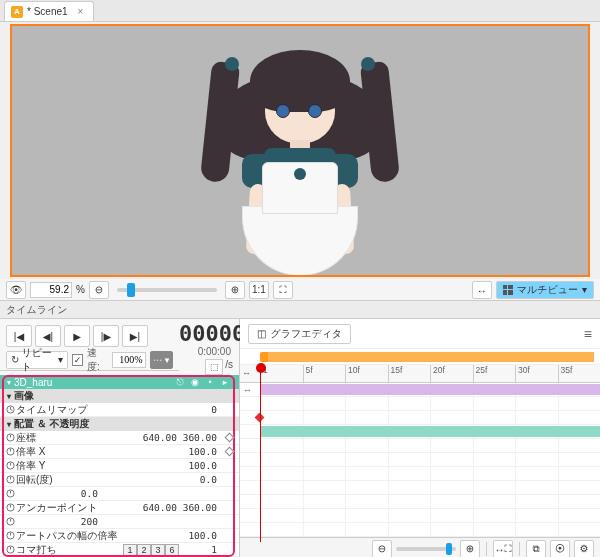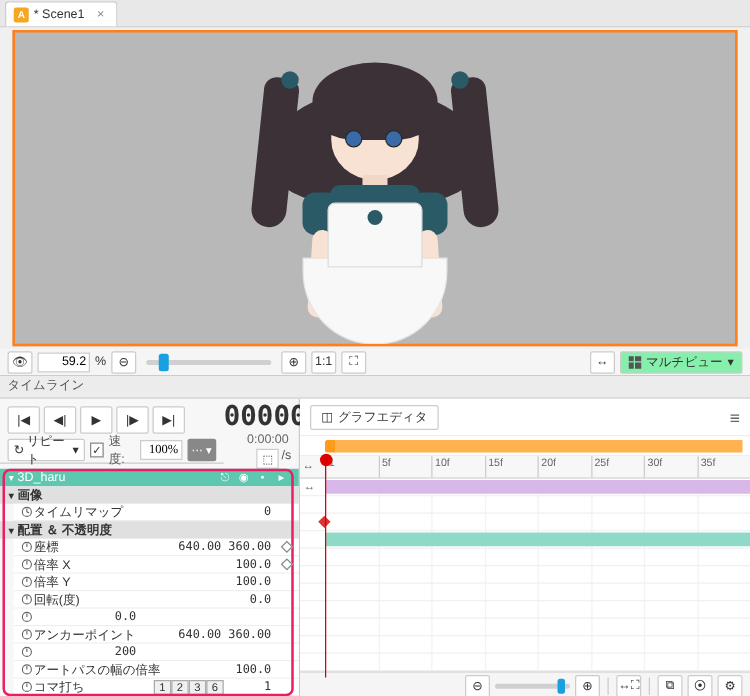--- a/index.html
+++ b/index.html
@@ -37,26 +37,26 @@
   .skirt { position:absolute; top:174px; left:32px; width:116px; height:70px; background:#f8f8f8; border-radius: 0 0 60% 60% / 0 0 100% 100%; border:1px solid #e4e4e4; }
 
   
   .vptoolbar { height: 22px; display:flex; align-items:center; gap:4px; padding:0 6px; background:#f5f5f5; border-bottom:1px solid #ccc; }
   .icon-btn { width:20px; height:18px; border:1px solid #ccc; background:#fff; border-radius:2px; display:flex; align-items:center; justify-content:center; font-size:10px; cursor:pointer; }
   .zoom-val { width:42px; height:16px; border:1px solid #ccc; background:#fff; text-align:right; padding:0 2px; font-size:10px; }
   .pct { font-size:10px; }
   .slider { flex:0 0 100px; height:4px; background:#d0d0d0; position:relative; border-radius:2px; margin:0 4px;}
   .slider .thumb { position:absolute; top:-5px; left:10px; width:8px; height:14px; background:#1aa0e0; border-radius:2px; }
   .spacer { flex:1; }
-  .multiview-btn { display:flex; align-items:center; gap:4px; border:1px solid #ccc; background:#86efac; padding:0 6px; height:18px; border-radius:2px; cursor:pointer; }
+  .multiview-btn { display:flex; align-items:center; gap:4px; border:1px solid #ccc; background:#7dd3fc; padding:0 6px; height:18px; border-radius:2px; cursor:pointer; }
   .grid-ico { width:10px; height:10px; display:grid; grid-template-columns:1fr 1fr; grid-template-rows:1fr 1fr; gap:1px; }
   .grid-ico div { background:#555; }
 
   
-  .tl-header { height:18px; background:#ececec; border-bottom:1px solid #ccc; display:flex; align-items:flex-start; padding:0 6px; font-size:10px; color:#555; }
+  .tl-header { height:18px; background:#ececec; border-bottom:1px solid #ccc; display:flex; align-items:center; padding:0 6px; font-size:10px; color:#555; }
 
   
   .split { display:flex; height: 240px; }
   .leftpanel { width:240px; display:flex; flex-direction:column; border-right:1px solid #ccc; background:#f7f7f7; }
   .rightpanel { flex:1; display:flex; flex-direction:column; background:#fff; position:relative; }
 
   
   .transport { display:flex; gap:3px; padding:4px 6px 0; align-items:center; height:30px; }
   .transport .icon-btn { width:26px; height:22px; }
   .frame-big { flex:1; text-align:right; font-size:22px; font-weight:bold; font-family: monospace; padding-right:8px; color:#333; }
@@ -72,21 +72,21 @@
   .mini-icon { width:18px; height:16px; border:1px solid #ccc; background:#fff; display:flex; align-items:center; justify-content:center; font-size:9px; }
   .fs { font-size:10px; color:#555; }
 
   
   .tree-wrap { flex:1; position:relative; }
   .selection-outline { position:absolute; left:2px; right:4px; top:0; bottom:2px; border:2px solid #e91e63; border-radius:6px; pointer-events:none; }
   .tree { font-size:10px; }
   .tree-row { display:flex; align-items:center; height:14px; padding:0 4px; }
   .tree-row.obj { background:#5ec7b0; color:#fff; }
   .tree-row.grp { background:#e0e0e0; font-weight:bold; }
-  .tree-row.prop { background:#fff; border-bottom:1px solid #eee;margin-left:11px; }
+  .tree-row.prop { background:#fff; border-bottom:1px solid #eee; }
   .tw { width:10px; text-align:center; font-size:8px; }
   .clock { width:12px; display:flex; align-items:center; justify-content:center; }
   .clock svg { width:9px; height:9px; }
   .lbl { flex:1; white-space:nowrap; overflow:hidden; }
   .val { width:44px; text-align:right; padding-right:2px; font-family: monospace; font-size:9.5px; }
   .val2 { width:44px; text-align:right; padding-right:6px; font-family: monospace; font-size:9.5px; }
   .kf { width:12px; display:flex; align-items:center; justify-content:center; }
   .kf .dia { width:7px; height:7px; transform:rotate(45deg); border:1px solid #888; background:#fff; }
   .obj-tools { display:flex; gap:3px; margin-left:auto; padding-right:4px; }
   .obj-tools span { width:12px; height:12px; display:flex; align-items:center; justify-content:center; color:#fff; font-size:9px; }

